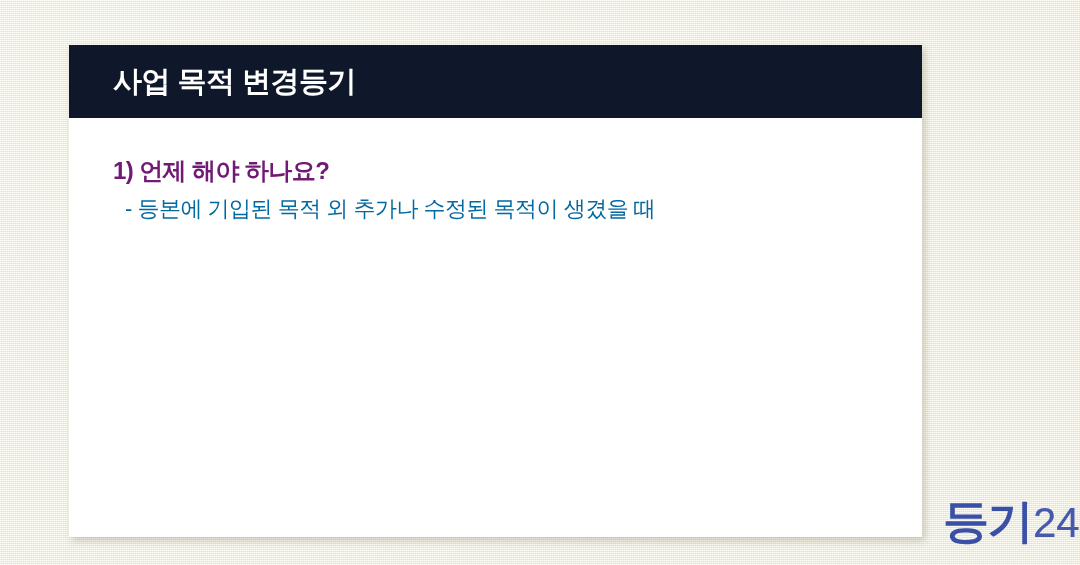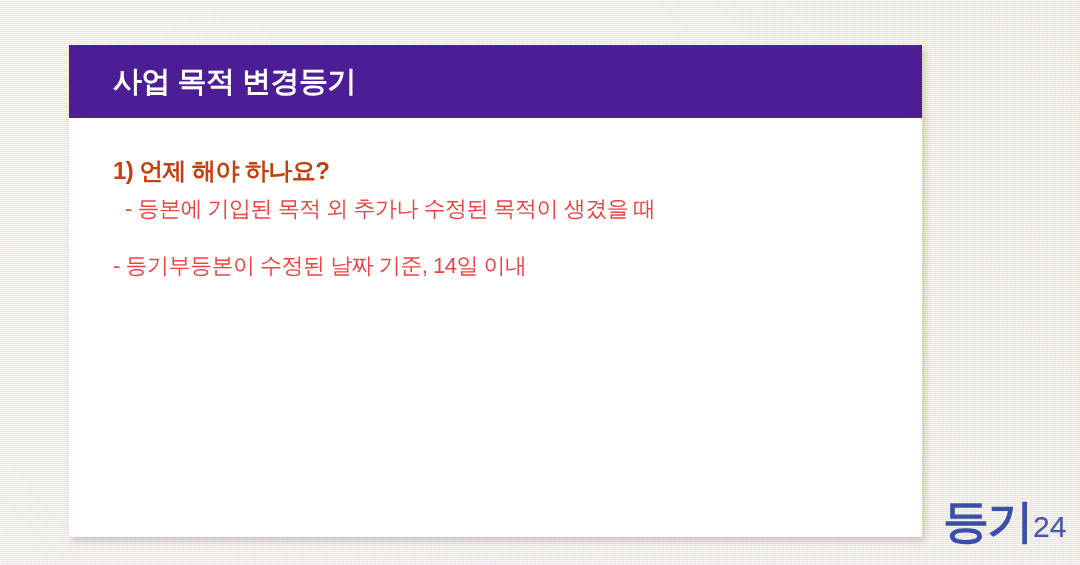--- a/index.html
+++ b/index.html
@@ -34,21 +34,21 @@
     left: 69px;
     top: 45px;
     width: 853px;
     height: 492px;
     background: #ffffff;
     box-shadow: 3px 4px 7px rgba(120, 112, 70, 0.28);
   }
 
   #card-header {
     height: 73px;
-    background: #4c1d95;
+    background: #0f172a;
     display: flex;
     align-items: center;
     box-sizing: border-box;
     padding-left: 44px;
   }
 
   #card-title {
     color: #ffffff;
     font-size: 29px;
     font-weight: 700;
@@ -62,30 +62,30 @@
   }
 
   .qa-block {
     margin-bottom: 29px;
   }
   .qa-block:last-child {
     margin-bottom: 0;
   }
 
   .qa-question {
-    color: #c2410c;
+    color: #701a75;
     font-size: 24px;
     font-weight: 700;
     letter-spacing: -0.6px;
     line-height: 1.25;
     margin: 0 0 9px 0;
   }
 
   .qa-answer {
-    color: #ef4444;
+    color: #0369a1;
     font-size: 22px;
     font-weight: 400;
     letter-spacing: -0.5px;
     line-height: 1.25;
     margin: 0;
   }
   .qa-answer.indented {
     padding-left: 12px;
   }
 
@@ -99,21 +99,21 @@
     line-height: 1;
   }
   #brand-logo-main {
     color: #3a4fa6;
     font-size: 46px;
     font-weight: 700;
     letter-spacing: -1.5px;
   }
   #brand-logo-suffix {
     color: #4659ab;
-    font-size: 30px;
+    font-size: 42px;
     font-weight: 300;
     letter-spacing: 0px;
     margin-left: 1px;
     -webkit-text-stroke: 0.2px #4659ab;
   }
 </style>
 </head>
 <body>
 
 <div id="backdrop"></div>
@@ -126,21 +126,20 @@
 
   <div id="card-body">
 
     <div class="qa-block">
       <p class="qa-question">1) 언제 해야 하나요?</p>
       <p class="qa-answer indented">- 등본에 기입된 목적 외 추가나 수정된 목적이 생겼을 때</p>
     </div>
 
 
     <div class="qa-block">
-      <p class="qa-answer">- 등기부등본이 수정된 날짜 기준, 14일 이내</p>
     </div>
 
   </div>
 </div>
 
 <div id="brand-logo">
   <span id="brand-logo-main">등기</span>
   <span id="brand-logo-suffix">24</span>
 </div>
 

